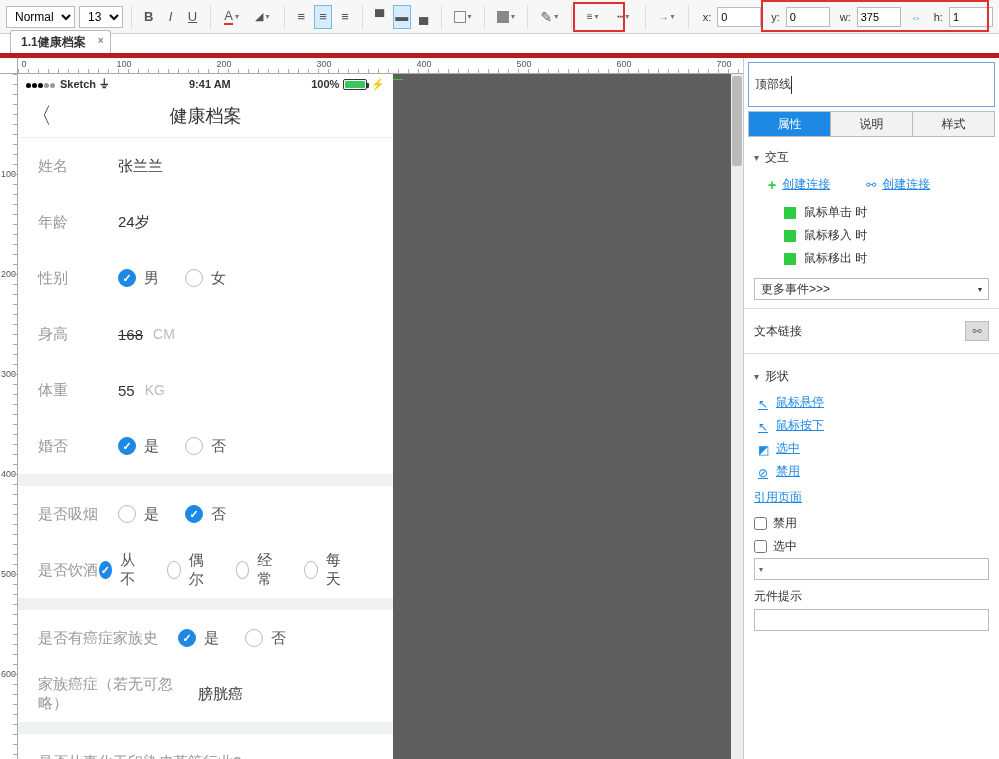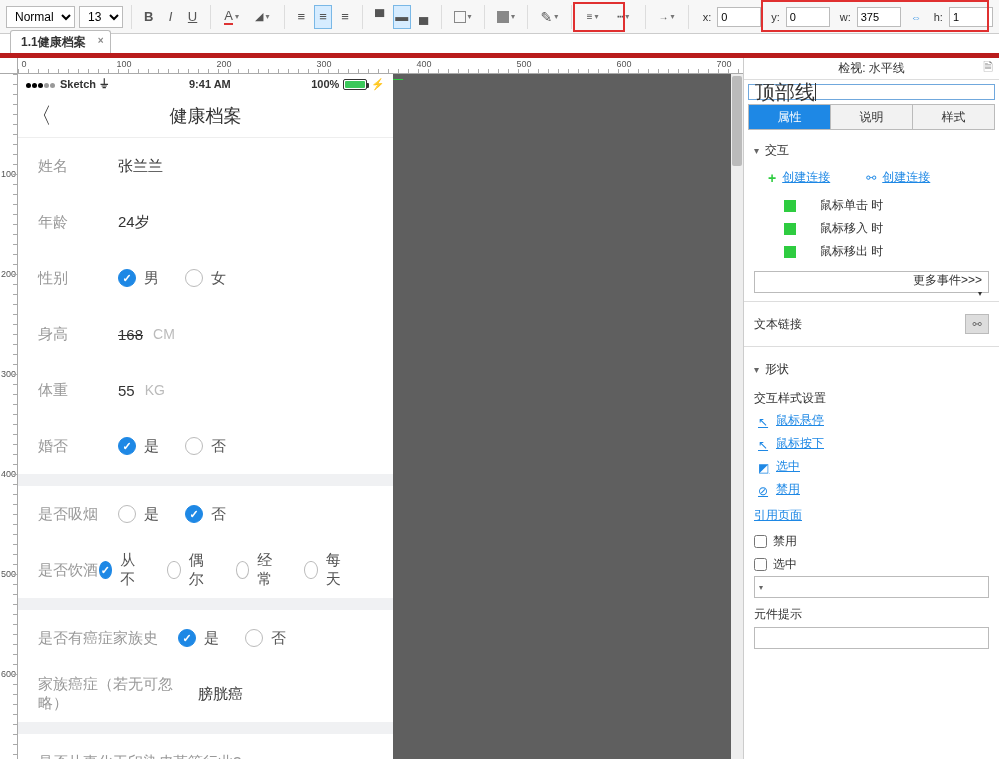--- a/index.html
+++ b/index.html
@@ -71,37 +71,37 @@
 .radio .t { color: #555; font-size: 15px; }
 .strike { text-decoration: line-through; color: #999; }
 .row.sub { background: #fff; }
 .row.sub .label { width: 160px; color: #999; }
 .row.q { color: #999; }
 
 
 .inspector { width: 256px; background: #fff; border-left: 1px solid #ccc; display: flex; flex-direction: column; font-size: 12px; }
 .insp-title { height: 22px; border-bottom: 1px solid #ddd; display: flex; align-items: center; justify-content: center; font-size: 12px; color: #333; position: relative; }
 .insp-title .docicon { position: absolute; right: 6px; color: #888; font-size: 12px; }
-.name-input { height: 16px; border: 1px solid #70a8dd; margin: 4px; padding: 2px 6px; font-size: 20px; display: flex; align-items: center; }
+.name-input { height: 45px; border: 1px solid #70a8dd; margin: 4px; padding: 2px 6px; font-size: 12px; display: flex; align-items: center; }
 .name-input .cursor { border-right: 1px solid #333; height: 18px; margin-left: 0; animation: blink 1s infinite; }
 @keyframes blink { 50% { opacity: 0; } }
 .insp-tabs { display: flex; height: 26px; border: 1px solid #bbb; margin: 0 4px; }
 .insp-tab { flex: 1; display: flex; align-items: center; justify-content: center; border-right: 1px solid #bbb; font-size: 12px; cursor: pointer; background: #f2f2f2; }
 .insp-tab:last-child { border-right: none; }
 .insp-tab.active { background: #1e88e5; color: #ffffff; }
 .insp-body { flex: 1; overflow-y: auto; padding: 6px 10px; }
 .sect-hd { display: flex; align-items: center; gap: 6px; font-size: 12px; color: #333; padding: 6px 0; cursor: pointer; }
 .sect-hd .chev { font-size: 10px; color: #666; }
 .link-row { display: flex; align-items: center; gap: 6px; padding: 4px 0 8px 14px; font-size: 12px; }
 .link-row .plus { color: #2ecc40; font-size: 14px; font-weight: bold; }
 .link-row .link { color: #1e88e5; text-decoration: underline; cursor: pointer; }
 .link-row .chain { color: #1e88e5; margin-left: 30px; font-size: 12px; }
-.evt { display: flex; align-items: center; gap: 24px; padding: 3px 0 3px 30px; font-size: 12px; color: #333; }
+.evt { display: flex; align-items: center; gap: 8px; padding: 3px 0 3px 30px; font-size: 12px; color: #333; }
 .evt .flag { width: 12px; height: 12px; background: #2ecc40; }
-.more-evt { width: 100%; height: 22px; border: 1px solid #bbb; margin: 8px 0; padding: 0 6px; display: flex; align-items: flex-end; justify-content: space-between; font-size: 12px; color: #333; cursor: pointer; flex-direction: column; }
+.more-evt { width: 100%; height: 22px; border: 1px solid #bbb; margin: 8px 0; padding: 0 6px; display: flex; align-items: center; justify-content: space-between; font-size: 12px; color: #333; cursor: pointer; }
 hr { border: none; border-top: 1px solid #ddd; margin: 8px -10px; }
 .txtlink-row { display: flex; align-items: center; justify-content: space-between; font-size: 12px; padding: 4px 0; }
 .txtlink-row .btn { width: 24px; height: 20px; background: #ddd; border: 1px solid #bbb; display: flex; align-items: center; justify-content: center; font-size: 11px; color: #666; }
 .shape-row { display: flex; align-items: center; gap: 10px; padding: 6px 0; }
 .shape-row .sel { width: 50px; height: 20px; border: 1px solid #bbb; display: flex; align-items: center; justify-content: center; font-size: 11px; position: relative; }
 .shape-row .sel::after { content: "▾"; position: absolute; right: 3px; font-size: 8px; color: #666; }
 .shape-row .sel .line { width: 24px; height: 1px; background: #333; }
 .ix-head { font-size: 12px; color: #333; padding: 6px 0 2px; }
 .ix-link { display: flex; align-items: center; gap: 6px; font-size: 12px; color: #1e88e5; text-decoration: underline; padding: 3px 0 3px 4px; cursor: pointer; }
 .ix-link .ic { width: 12px; height: 12px; display: inline-block; }
@@ -351,24 +351,20 @@
           </div>
         </div>
       </div>
       <div class="scrollbar-v">
           <div class="scrollbar-thumb"></div>
         </div>
     </div>
   </div>
 
   <div class="inspector">
-    <div class="insp-title">
-      <span>检视: 水平线</span>
-      <span class="docicon">🗎</span>
-    </div>
     <div class="name-input">
       <span>顶部线</span>
         <span class="cursor"></span>
     </div>
     <div class="insp-tabs">
       <div class="insp-tab active">属性</div>
       <div class="insp-tab">说明</div>
       <div class="insp-tab">样式</div>
     </div>
     <div class="insp-body">
@@ -401,21 +397,20 @@
       <hr>
       <div class="txtlink-row">
         <span>文本链接</span>
         <span class="btn">⚯</span>
       </div>
       <hr>
       <div class="sect-hd">
           <span class="chev">▾</span>
           <span>形状</span>
         </div>
-      <div class="ix-head">交互样式设置</div>
       <div class="ix-link">
           <span class="ic">↖</span>
           <span>鼠标悬停</span>
         </div>
       <div class="ix-link">
           <span class="ic">↖</span>
           <span>鼠标按下</span>
         </div>
       <div class="ix-link">
           <span class="ic" style="color:#1e88e5">◩</span>

